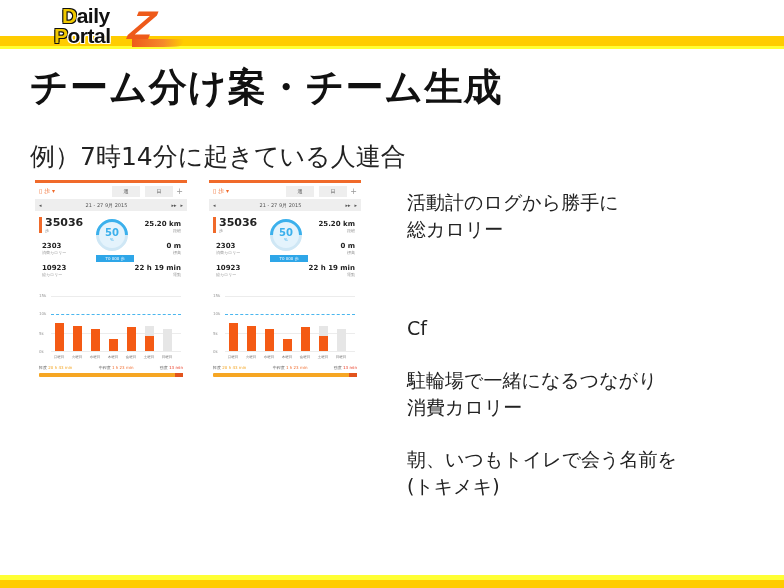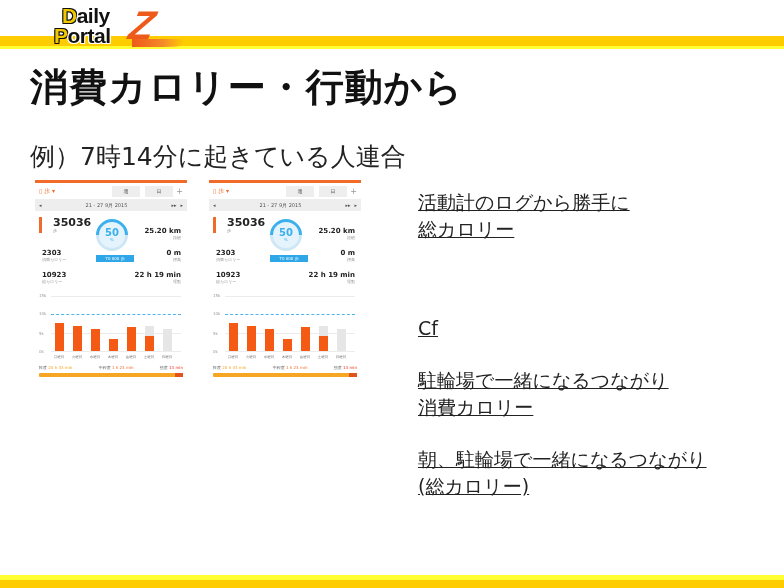--- a/index.html
+++ b/index.html
@@ -40,24 +40,24 @@
   .phone-2 { left: 209px; top: 180px; }
   .ph-toolbar { height: 16px; background: #fff; display: flex; align-items: center; padding: 0 4px; font-size: 6px; }
   .ph-menu { color: #f06a2a; font-size: 6px; flex: 1; }
   .ph-tab { width: 28px; height: 11px; background: #eee; display: flex; align-items: center; justify-content: center;
     font-size: 5px; color: #555; margin-left: 5px; }
   .ph-plus { width: 10px; text-align: right; color: #999; font-size: 8px; }
   .ph-datebar { height: 12px; background: #eeeeee; display: flex; align-items: center; padding: 0 4px;
     font-size: 5px; color: #555; }
   .ph-date { flex: 1; text-align: center; }
   .ph-stats { position: relative; height: 80px; background: #fff; }
-  .ph-steps { position: absolute; left: 4px; top: 6px; border-left: 3px solid #f06a2a; padding-left: 11px; }
+  .ph-steps { position: absolute; left: 4px; top: 6px; border-left: 3px solid #f06a2a; padding-left: 3px; }
   .ph-steps .big { font-size: 11px; font-weight: bold; color: #222; line-height: 1; }
   .ph-steps .sm { font-size: 4px; color: #888; }
-  .ph-stat { position: absolute; line-height: 1.1; margin-top: 7px; }
+  .ph-stat { position: absolute; line-height: 1.1; }
   .ph-stat .v { font-size: 7px; font-weight: bold; color: #222; }
   .ph-stat .l { font-size: 4px; color: #999; }
   .ph-stat.r { text-align: right; right: 6px; }
   .ph-ring { position: absolute; left: 61px; top: 8px; width: 32px; height: 32px; border-radius: 50%;
     border: 3px solid #3bb0ec; border-right-color: #cfe7f5; border-bottom-color: #cfe7f5; background: #e4f3fc;
     display: flex; flex-direction: column; align-items: center; justify-content: center; transform: rotate(45deg); }
   .ph-ring-inner { transform: rotate(-45deg); text-align: center; line-height: 1; }
   .ph-ring .pct { font-size: 10px; color: #3bb0ec; font-weight: bold; }
   .ph-ring .pu { font-size: 4px; color: #3bb0ec; }
   .ph-goal { position: absolute; left: 61px; top: 44px; width: 38px; height: 7px; background: #2ea6e8; color: #fff;
@@ -71,40 +71,40 @@
   .ph-xlab { position: absolute; bottom: 4px; font-size: 3.5px; color: #777; width: 16px; text-align: center; }
   .ph-foot { height: 20px; background: #fff; padding: 2px 4px; }
   .ph-intensity { display: flex; justify-content: space-between; font-size: 4px; color: #666; }
   .ph-intensity .lt { color: #f3a31e; }
   .ph-intensity .md { color: #f06a2a; }
   .ph-intensity .hv { color: #e8321a; }
   .ph-ibar { margin-top: 3px; height: 4px; background: #f6a623; position: relative; border-radius: 1px; }
   .ph-ibar-hv { position: absolute; right: 0; top: 0; width: 8px; height: 4px; background: #e2531c; }
 
   
-  .note { position: absolute; left: 418px; font-size: 19px; color: #222; line-height: 1.2; white-space: nowrap; text-decoration: underline; }
+  .note { position: absolute; left: 407px; font-size: 19px; color: #222; line-height: 1.2; white-space: nowrap; }
 
   
   .bottom-band-light { position: absolute; left: 0; top: 575px; width: 784px; height: 5px; background: #ffff33; }
   .bottom-band { position: absolute; left: 0; top: 580px; width: 784px; height: 8px; background: #ffcc00; }
 </style>
 </head>
 <body>
 
 <div class="top-band"></div>
 <div class="top-band-light"></div>
 
 <div class="logo">
   <div class="logo-daily"><span class="logo-first">D</span><span>aily</span></div>
   <div class="logo-portal"><span class="logo-first">P</span><span>ortal</span></div>
   <div class="logo-z">Z</div>
   <div class="logo-swoosh"></div>
 </div>
 
-<h1 class="slide-title">消費カロリー・行動から</h1>
+<h1 class="slide-title">チーム分け案・チーム生成</h1>
 <div class="subtitle">例）7時14分に起きている人連合</div>
 
 <div class="phone phone-1">
   <div class="ph-toolbar">
     <span class="ph-menu">▯ 歩 ▾</span>
     <span class="ph-tab">週</span>
     <span class="ph-tab">日</span>
     <span class="ph-plus">+</span>
   </div>
   <div class="ph-datebar">
@@ -264,17 +264,17 @@
         <div class="ph-ibar-hv"></div>
       </div>
   </div>
 </div>
 
 <div class="note" style="top:191px">活動計のログから勝手に</div>
 <div class="note" style="top:218px">総カロリー</div>
 <div class="note" style="top:317px">Cf</div>
 <div class="note" style="top:369px">駐輪場で一緒になるつながり</div>
 <div class="note" style="top:396px">消費カロリー</div>
-<div class="note" style="top:448px">朝、駐輪場で一緒になるつながり</div>
-<div class="note" style="top:475px">(総カロリー)</div>
+<div class="note" style="top:448px">朝、いつもトイレで会う名前を</div>
+<div class="note" style="top:475px">(トキメキ)</div>
 
 <div class="bottom-band-light"></div>
 <div class="bottom-band"></div>
 
 </body></html>

